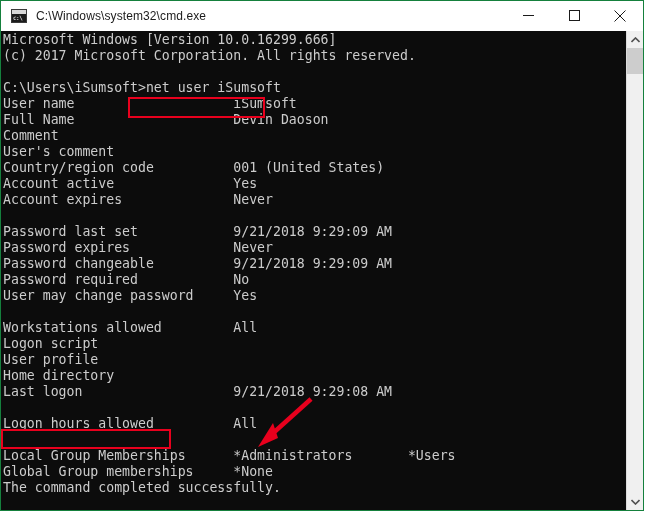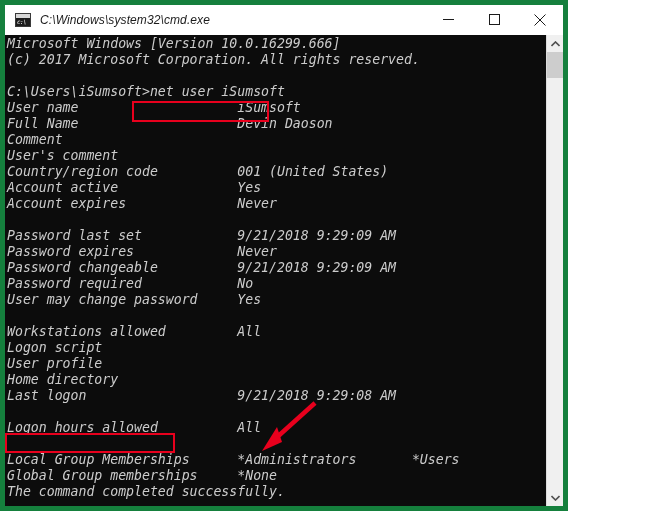--- a/index.html
+++ b/index.html
@@ -11,28 +11,27 @@
     width: 660px;
     height: 511px;
     overflow: hidden;
     font-family: "Liberation Sans", sans-serif;
   }
 
   
   #cmd-window {
     position: absolute;
     left: 0; top: 0;
-    width: 568px;
+    width: 644px;
     height: 511px;
     box-sizing: border-box;
-    border: 5px solid #15803d;
+    border: 1px solid #15803d;
     background: #ffffff;
     display: flex;
     flex-direction: column;
-    font-style: italic;
   }
 
   
   #title-bar {
     height: 29px;
     min-height: 29px;
     background: #ffffff;
     display: flex;
     align-items: center;
     position: relative;

